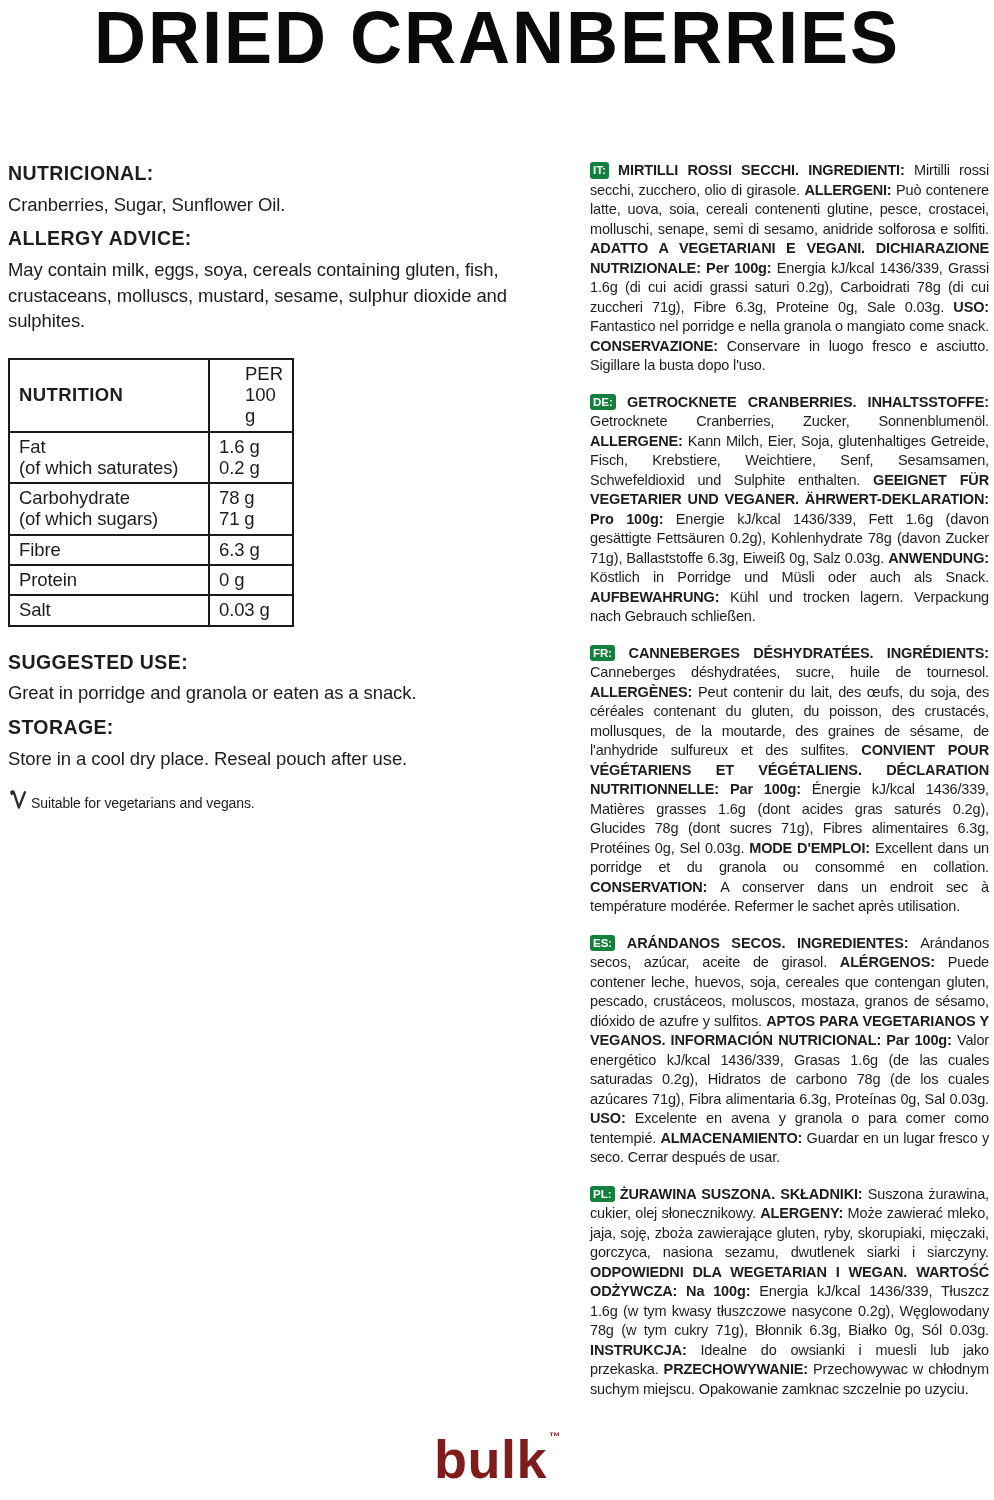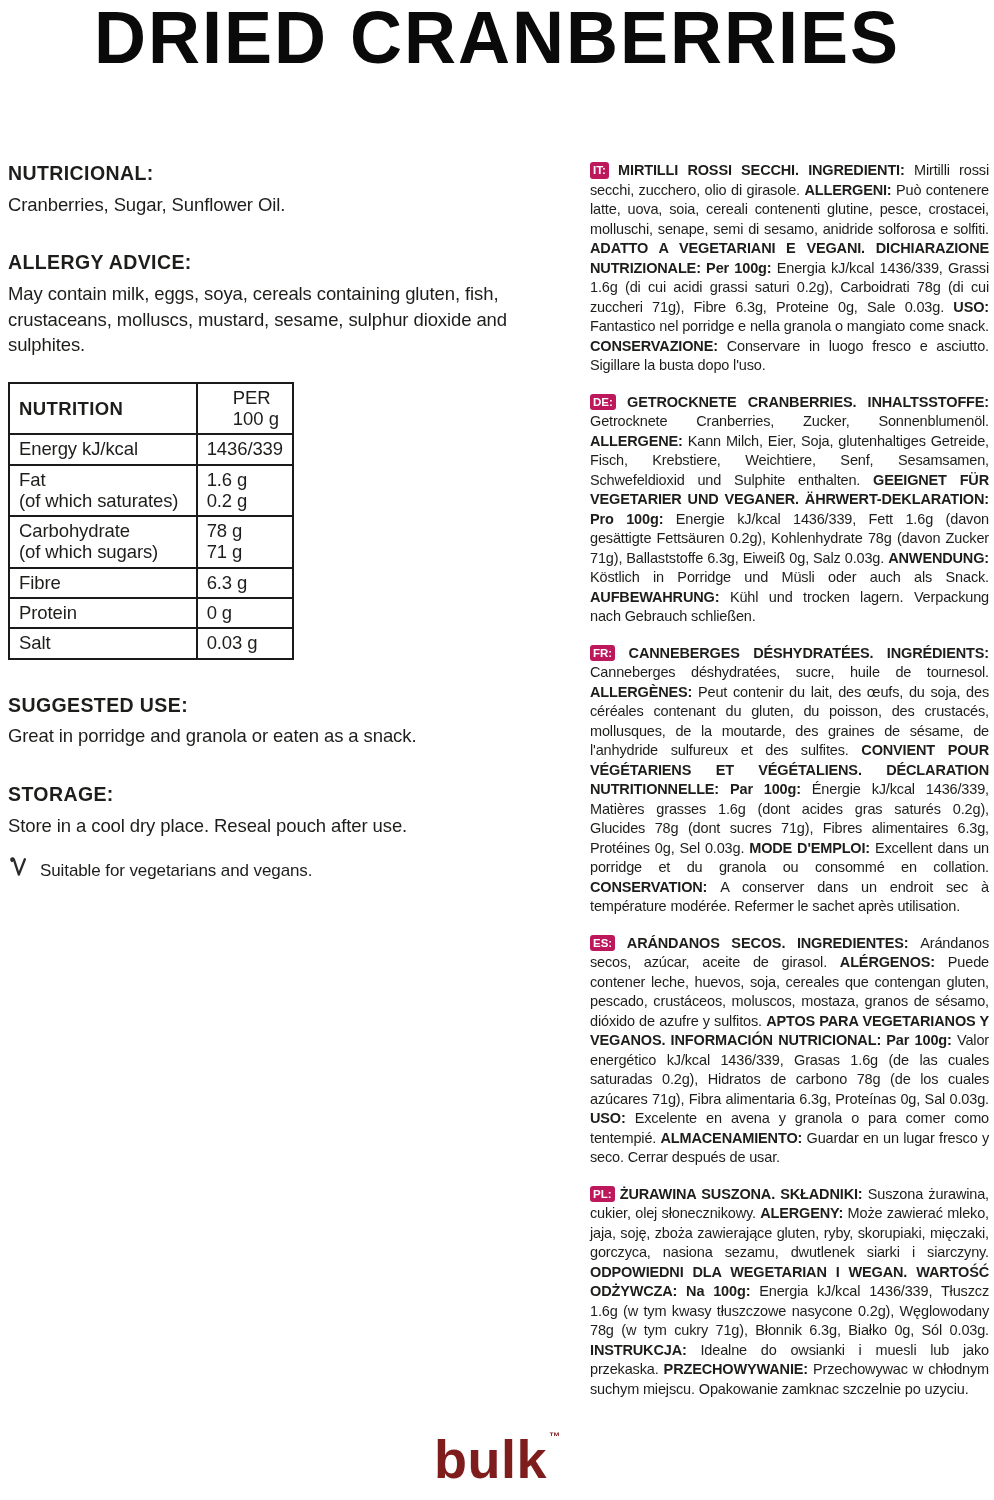--- a/index.html
+++ b/index.html
@@ -35,21 +35,21 @@
     top: 160px;
     width: 556px;
     font-size: 18.5px;
     line-height: 1.38;
     letter-spacing: -0.1px;
   }
   .heading {
     font-size: 19.5px;
     font-weight: 700;
     letter-spacing: 0.4px;
-    margin-top: 32px;
+    margin-top: 8px;
     margin-bottom: 5px;
   }
   .heading:first-child { margin-top: 0; }
   .body-text { margin-bottom: 2px; }
 
   table.nutrition {
     border-collapse: collapse;
     margin-top: 24px;
     margin-bottom: 22px;
     width: 286px;
@@ -63,42 +63,41 @@
     vertical-align: middle;
     font-weight: 400;
   }
   table.nutrition th { font-weight: 700; letter-spacing: 0.4px; }
   table.nutrition th:last-child { font-weight: 400; letter-spacing: 0; padding-left: 35px; }
   table.nutrition td:first-child, table.nutrition th:first-child { width: 220px; }
 
   .veg-line {
     display: flex;
     align-items: center;
-    gap: 9px;
     margin-top: 18px;
-    font-size: 17px;
+    font-size: 14px;
   }
   .veg-icon { flex: 0 0 auto; display: inline-block; }
 
   
   .right-col {
     position: absolute;
     left: 590px;
     top: 161px;
     width: 399px;
     font-size: 14.5px;
     line-height: 1.345;
     letter-spacing: -0.15px;
     text-align: justify;
   }
   .lang-para { margin-bottom: 17px; }
   .lang-para b { font-weight: 700; }
   .badge {
     display: inline-block;
-    background: #be185d;
+    background: #15803d;
     color: #ffffff;
     font-weight: 700;
     font-size: 11.5px;
     line-height: 1;
     padding: 3px 3px 2px 3px;
     border-radius: 3px;
     letter-spacing: 0;
     transform: translateY(-1px);
   }
 
@@ -138,24 +137,20 @@
     <div class="body-text">May contain milk, eggs, soya, cereals containing gluten, fish, crustaceans, molluscs, mustard, sesame, sulphur dioxide and sulphites.</div>
 
     <table class="nutrition">
       <thead>
         <tr>
           <th>NUTRITION</th>
           <th>PER 100 g</th>
         </tr>
       </thead>
       <tbody>
-          <tr>
-            <td>Energy kJ/kcal</td>
-            <td>1436/339</td>
-          </tr>
           <tr>
             <td>Fat<br>(of which saturates)</td>
             <td>1.6 g<br>0.2 g</td>
           </tr>
           <tr>
             <td>Carbohydrate<br>(of which sugars)</td>
             <td>78 g<br>71 g</td>
           </tr>
           <tr>
             <td>Fibre</td>

